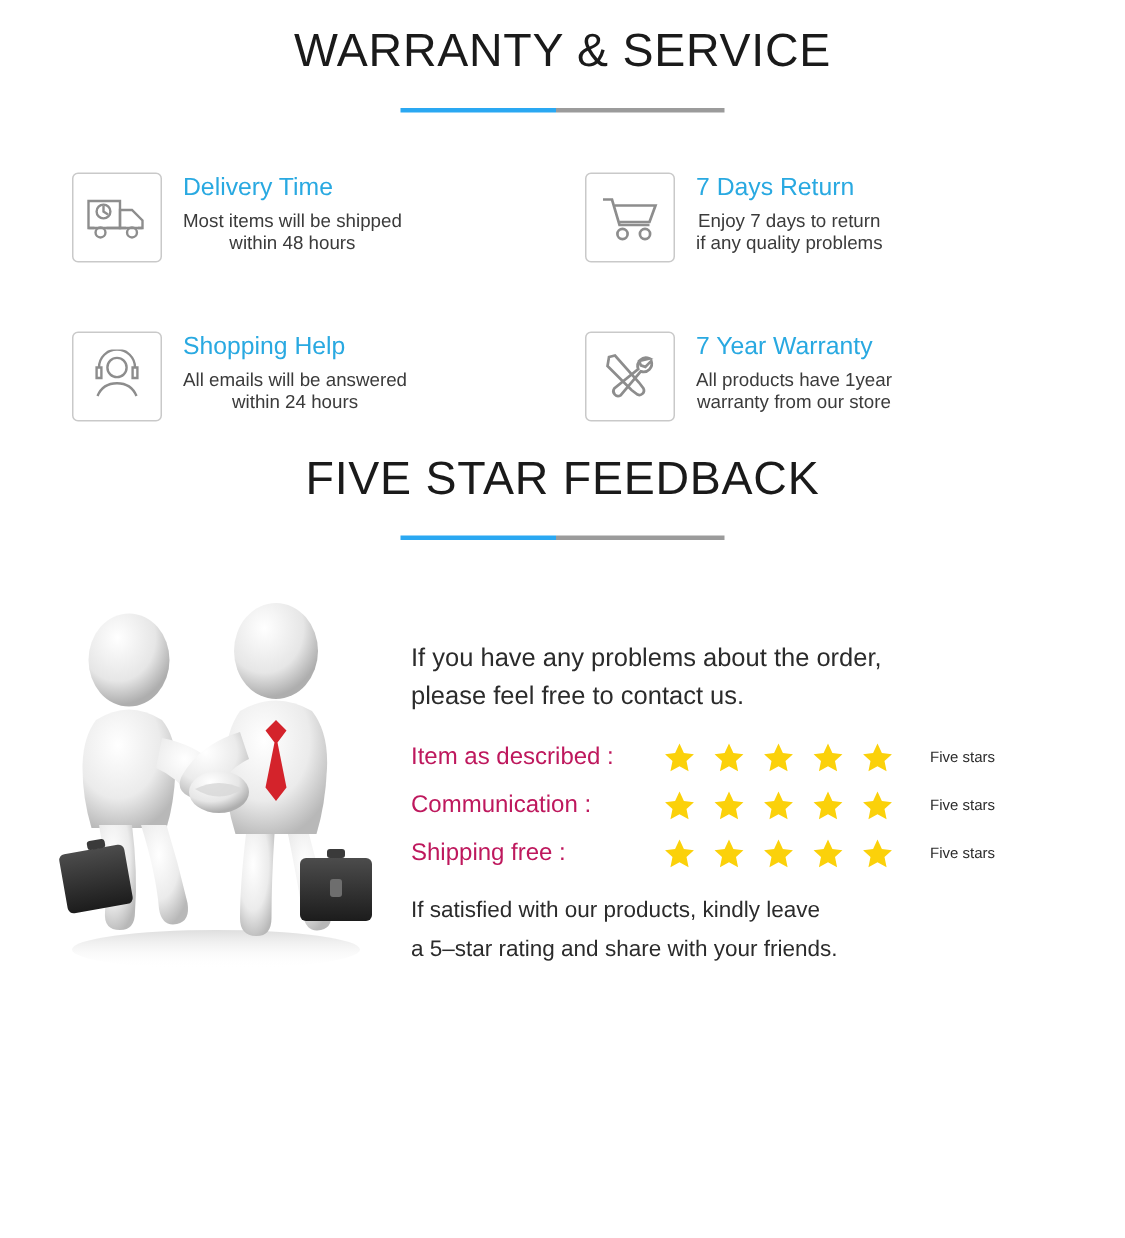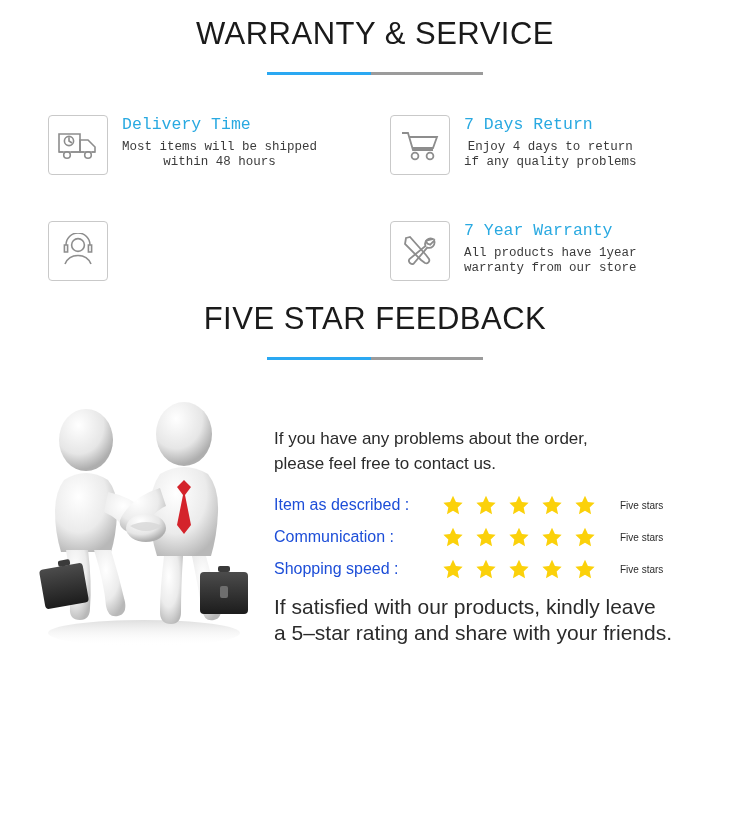--- a/index.html
+++ b/index.html
@@ -33,21 +33,21 @@
 
   
   .features {
     margin: 38px 0 0 0;
     padding: 0 44px 0 48px;
     display: grid;
     grid-template-columns: 1fr 1fr;
     grid-row-gap: 44px;
     grid-column-gap: 26px;
   }
-  .feature { display: flex; align-items: flex-start; font-family: Liberation Mono, monospace; }
+  .feature { display: flex; align-items: flex-start; }
   .feature-icon {
     width: 60px; height: 60px;
     border: 1px solid #c9c9c9;
     border-radius: 4px;
     flex: 0 0 60px;
     display: flex; align-items: center; justify-content: center;
     margin-top: 2px;
   }
   .feature-text { padding-left: 14px; padding-top: 2px; }
   .feature-title {
@@ -83,29 +83,29 @@
     margin: 0 0 18px 0;
     white-space: pre-line;
   }
   .rating-row {
     display: flex;
     align-items: center;
     margin-bottom: 10px;
   }
   .rating-label {
     font-size: 16px;
-    color: #1d4ed8;
+    color: #be185d;
     width: 168px;
     flex: 0 0 168px;
   }
   .stars { display: flex; align-items: center; width: 178px; flex: 0 0 178px; }
   .star { width: 22px; height: 22px; margin-right: 11px; }
   .rating-value { font-size: 10px; color: #2b2b2b; }
   .fb-tail {
-    font-size: 21px;
+    font-size: 15px;
     color: #2b2b2b;
     line-height: 26px;
     margin: 14px 0 0 0;
     white-space: pre-line;
   }
 </style>
 </head>
 <body>
 
 <div class="page">
@@ -140,34 +140,39 @@
       <div class="feature-icon">
         <svg width="42" height="34" viewBox="0 0 42 34" fill="none" stroke="#8d8d8d" stroke-width="1.8">
           <path d="M3 5 H9 L14 22 H34"></path>
           <path d="M11 9 H38 L34 20 H14"></path>
           <circle cx="16" cy="28" r="3.4"></circle>
           <circle cx="31" cy="28" r="3.4"></circle>
         </svg>
       </div>
       <div class="feature-text">
         <p class="feature-title">7 Days Return</p>
-        <p class="feature-desc">Enjoy 4 days to return
+        <p class="feature-desc">Enjoy 7 days to return
 if any quality problems</p>
       </div>
     </div>
 
     <div class="feature">
       <div class="feature-icon">
         <svg width="40" height="36" viewBox="0 0 40 36" fill="none" stroke="#8d8d8d" stroke-width="1.6">
           <circle cx="20" cy="12" r="6.4"></circle>
           <path d="M8 12 a12 12 0 0 1 24 0"></path>
           <path d="M6.4 12 h3.2 v7 H6.4 z"></path>
           <path d="M30.4 12 h3.2 v7 h-3.2 z"></path>
           <path d="M7 31 c2.5 -6 7 -8.5 13 -8.5 s10.5 2.5 13 8.5"></path>
         </svg>
+      </div>
+      <div class="feature-text">
+        <p class="feature-title">Shopping Help</p>
+        <p class="feature-desc">All emails will be answered
+within 24 hours</p>
       </div>
     </div>
 
     <div class="feature">
       <div class="feature-icon">
         <svg width="40" height="36" viewBox="0 0 40 36" fill="none" stroke="#8d8d8d" stroke-width="1.8">
           <path d="M6 5 l4 -1 l16 18 l3 4 a3 3 0 0 1 -4 4 l-4 -3 L5 11 z"></path>
           <path d="M33 6 a5.5 5.5 0 0 0 -7.5 7 l-16 13 a3.2 3.2 0 0 0 4.2 4.6 l13.5 -16 a5.5 5.5 0 0 0 7 -7 l-4 4 l-3 -1 l-1 -3 z"></path>
         </svg>
       </div>
@@ -292,21 +297,21 @@
               <path d="M12 1.8l3.2 6.9 7.3.9-5.4 5 1.5 7.4L12 18.3 5.4 22l1.5-7.4-5.4-5 7.3-.9z" fill="#fbd10a"></path>
             </svg>
           <svg class="star" viewBox="0 0 24 24">
               <path d="M12 1.8l3.2 6.9 7.3.9-5.4 5 1.5 7.4L12 18.3 5.4 22l1.5-7.4-5.4-5 7.3-.9z" fill="#fbd10a"></path>
             </svg>
         </span>
         <span class="rating-value">Five stars</span>
       </div>
 
       <div class="rating-row">
-        <span class="rating-label">Shopping speed :</span>
+        <span class="rating-label">Shipping free :</span>
         <span class="stars">
           <svg class="star" viewBox="0 0 24 24">
               <path d="M12 1.8l3.2 6.9 7.3.9-5.4 5 1.5 7.4L12 18.3 5.4 22l1.5-7.4-5.4-5 7.3-.9z" fill="#fbd10a"></path>
             </svg>
           <svg class="star" viewBox="0 0 24 24">
               <path d="M12 1.8l3.2 6.9 7.3.9-5.4 5 1.5 7.4L12 18.3 5.4 22l1.5-7.4-5.4-5 7.3-.9z" fill="#fbd10a"></path>
             </svg>
           <svg class="star" viewBox="0 0 24 24">
               <path d="M12 1.8l3.2 6.9 7.3.9-5.4 5 1.5 7.4L12 18.3 5.4 22l1.5-7.4-5.4-5 7.3-.9z" fill="#fbd10a"></path>
             </svg>

